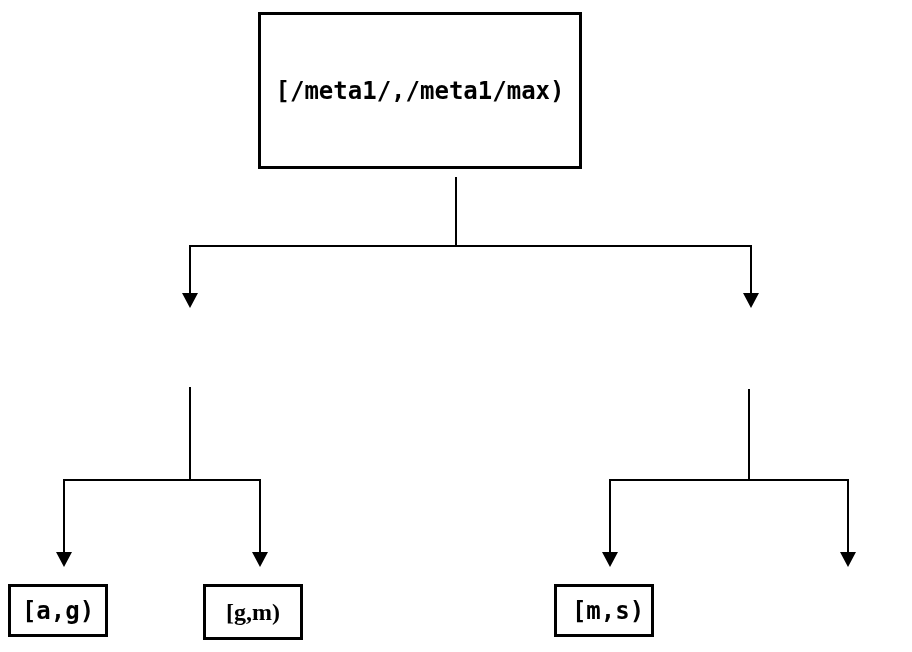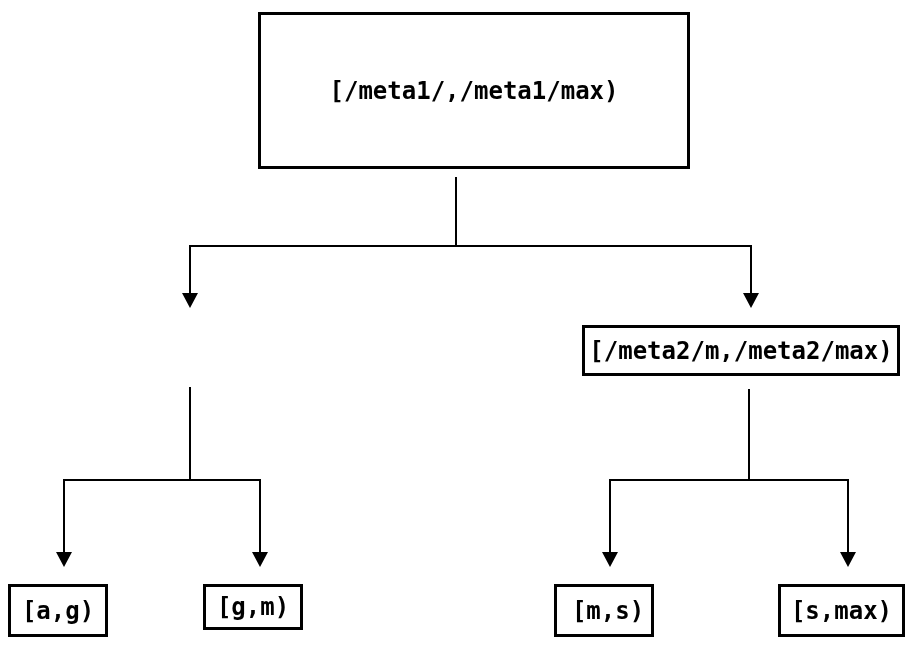--- a/index.html
+++ b/index.html
@@ -35,25 +35,25 @@
   .arrow {
     position: absolute;
     width: 0;
     height: 0;
     border-left: 8px solid transparent;
     border-right: 8px solid transparent;
     border-top: 15px solid #000000;
   }
 
   
-  #node-root   { left: 258px; top: 12px;  width: 432px; height: 157px; }
+  #node-root   { left: 258px; top: 12px;  width: 324px; height: 157px; }
   #node-l2l    { left: 22px;  top: 325px; width: 322px; height: 51px;  }
   #node-l2r    { left: 582px; top: 325px; width: 318px; height: 51px;  }
   #node-leaf1  { left: 8px;   top: 584px; width: 100px; height: 53px;  }
-  #node-leaf2  { left: 203px; top: 584px; width: 100px; height: 46px;  }
+  #node-leaf2  { left: 203px; top: 584px; width: 100px; height: 56px; font-family: Liberation Serif, serif;  }
   #node-leaf3  { left: 554px; top: 584px; width: 100px; height: 53px; padding-left: 8px;  }
   #node-leaf4  { left: 778px; top: 584px; width: 127px; height: 53px;  }
 
   
   #stem-root   { left: 455px; top: 177px; width: 2px;   height: 70px; }
   #h-top       { left: 189px; top: 245px; width: 563px; height: 2px;  }
   #v-top-left  { left: 189px; top: 245px; width: 2px;   height: 49px; }
   #v-top-right { left: 750px; top: 245px; width: 2px;   height: 49px; }
   #a-top-left  { left: 182px; top: 293px; }
   #a-top-right { left: 743px; top: 293px; }
@@ -73,25 +73,23 @@
   #v-right-2   { left: 847px; top: 479px; width: 2px;   height: 74px; }
   #a-right-1   { left: 602px; top: 552px; }
   #a-right-2   { left: 840px; top: 552px; }
 </style>
 </head>
 <body>
 
 <div class="canvas">
 
   <div class="node" id="node-root">[/meta1/,/meta1/max)</div>
-  <div class="node" id="node-l2r">[/meta2/m,/meta2/max)</div>
   <div class="node" id="node-leaf1">[a,g)</div>
   <div class="node" id="node-leaf2">[g,m)</div>
   <div class="node" id="node-leaf3">[m,s)</div>
-  <div class="node" id="node-leaf4">[s,max)</div>
 
   <div class="line" id="stem-root"></div>
   <div class="line" id="h-top"></div>
   <div class="line" id="v-top-left"></div>
   <div class="line" id="v-top-right"></div>
   <div class="arrow" id="a-top-left"></div>
   <div class="arrow" id="a-top-right"></div>
 
   <div class="line" id="stem-l2l"></div>
   <div class="line" id="h-left"></div>

